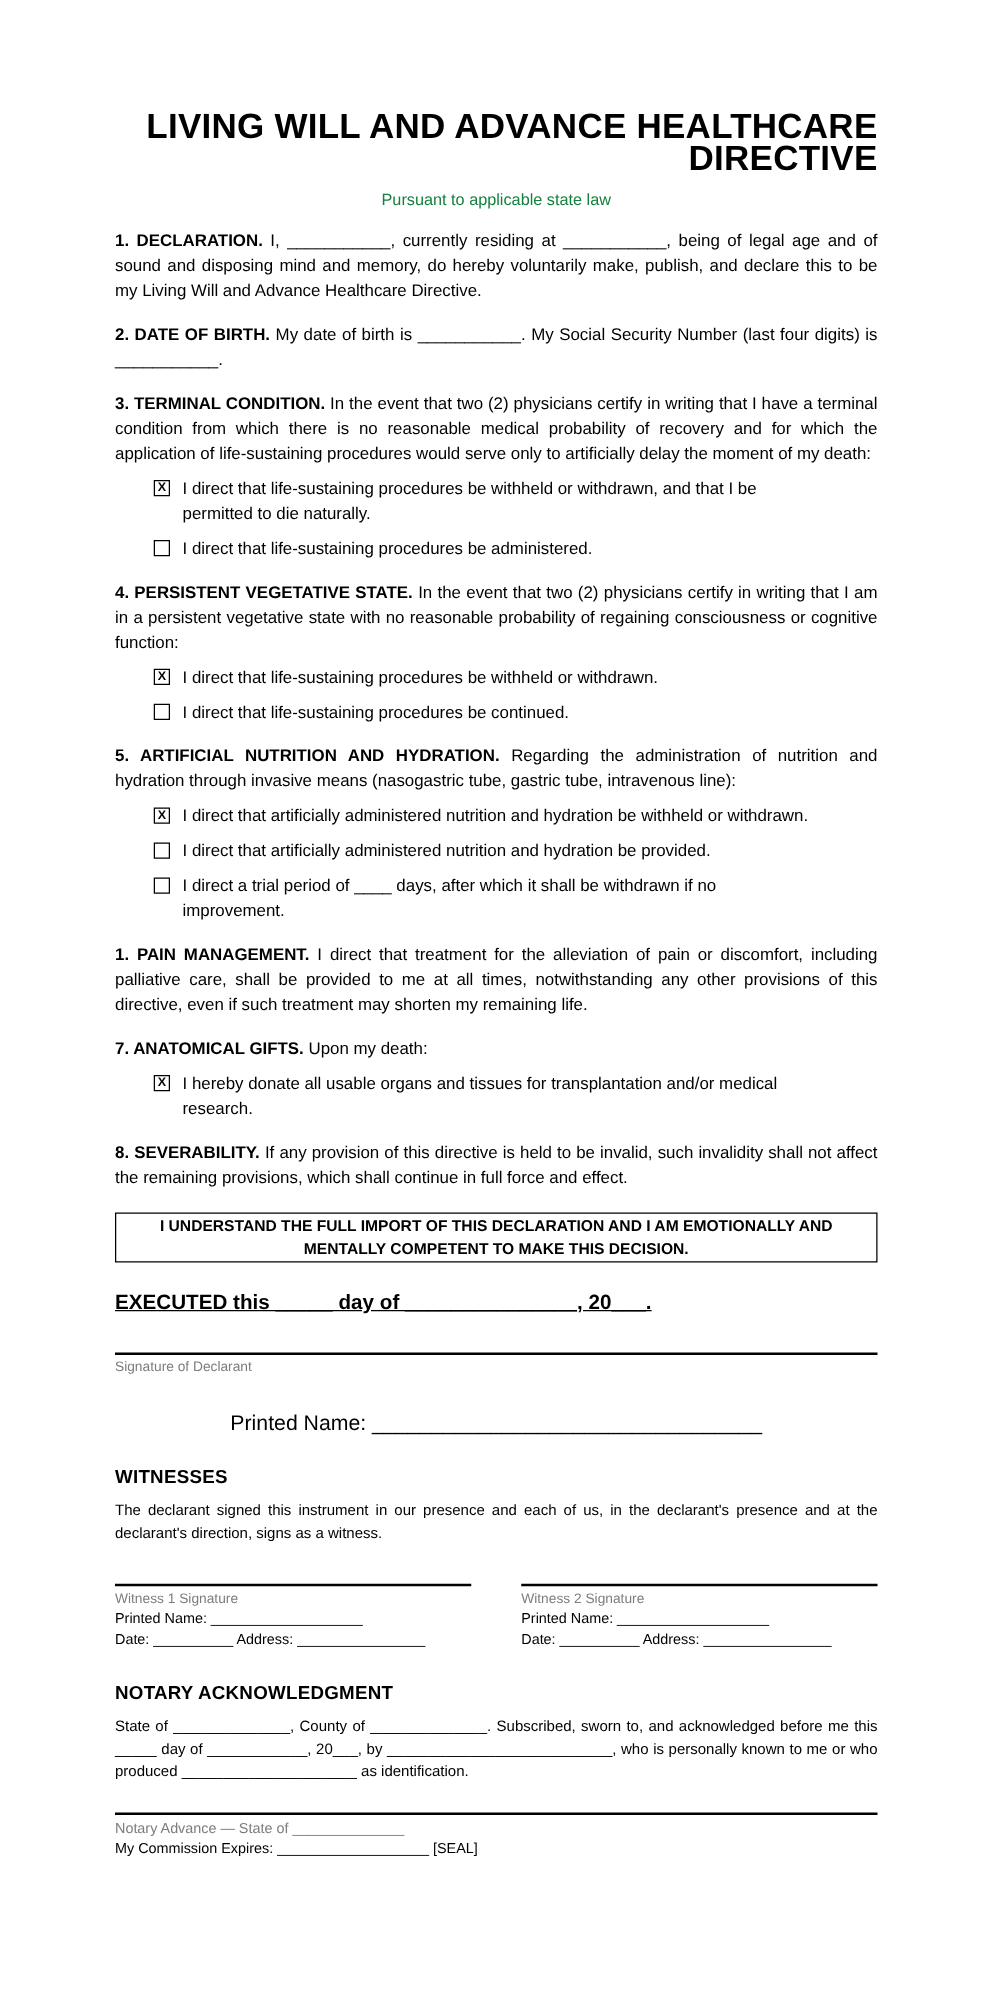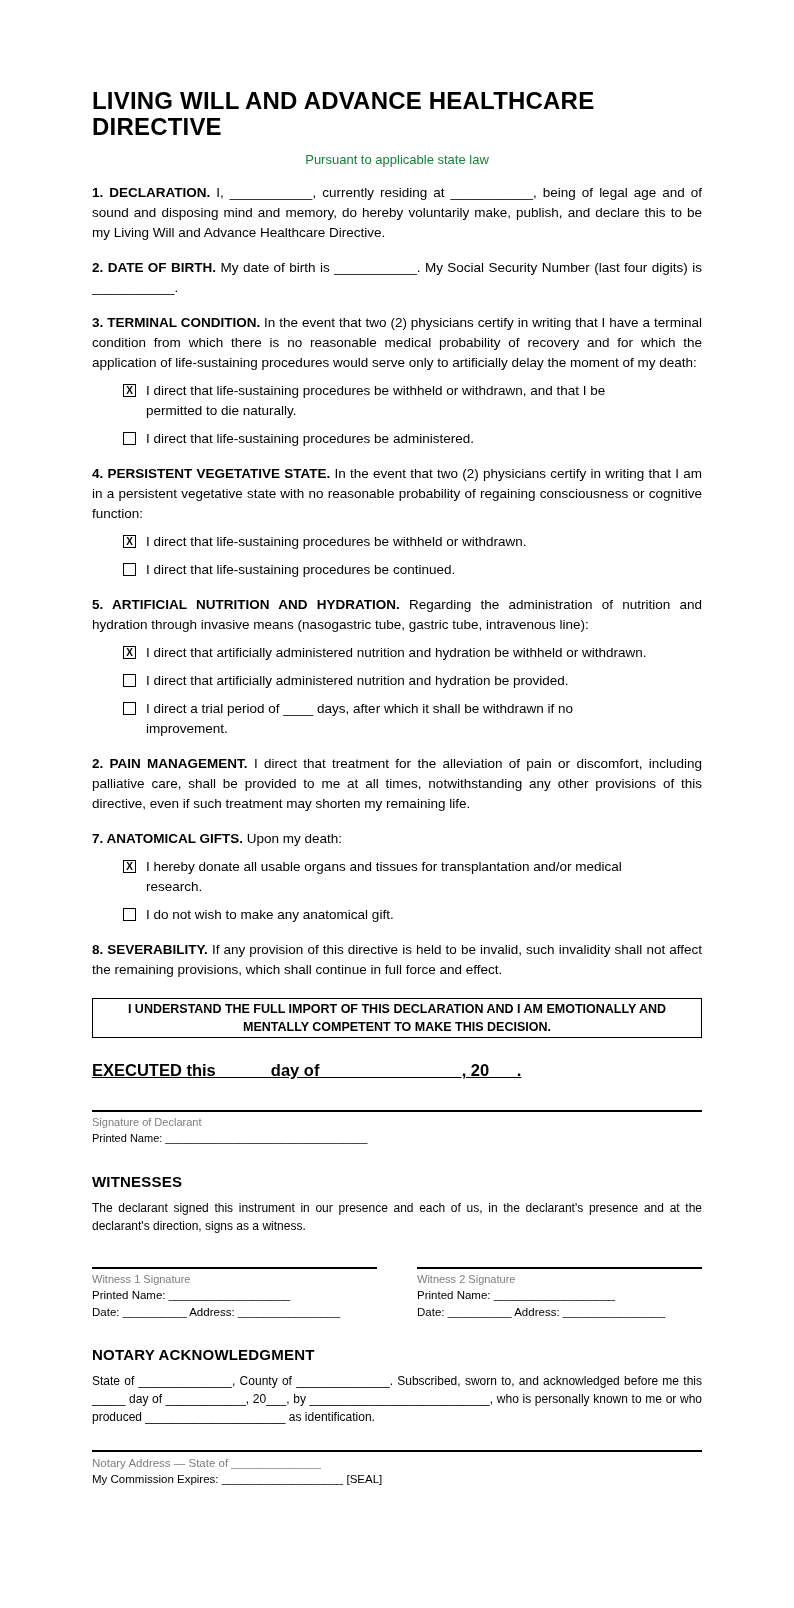--- a/index.html
+++ b/index.html
@@ -5,21 +5,21 @@
   * { margin: 0; padding: 0; box-sizing: border-box; }
   html, body { background: #ffffff; }
   body {
     width: 794px; height: 1608px; overflow: hidden;
     font-family: "Liberation Sans", sans-serif;
     color: #000;
   }
   .page { padding: 88px 92px 0 92px; }
 
   .doc-title {
-    font-size: 24px; font-weight: bold; text-align: left;
+    font-size: 28px; font-weight: bold; text-align: right;
     letter-spacing: 0.2px; line-height: 26px;
   }
   .doc-subtitle {
     margin-top: 12px; font-size: 13px; line-height: 16px;
     text-align: center; color: #15803d;
   }
 
   p.clause {
     margin-top: 15px; font-size: 13.5px; line-height: 20px;
     text-align: justify;
@@ -44,21 +44,21 @@
     padding: 1px 14px; text-align: center;
     font-size: 12.5px; font-weight: bold; line-height: 18px;
   }
 
   .executed-line {
     margin-top: 22px; font-size: 16.5px; font-weight: bold; line-height: 20px; text-decoration: underline;
   }
 
   .sig-rule { margin-top: 30px; border-top: 2px solid #000; height: 0; }
   .sig-label { margin-top: 4px; font-size: 11px; color: #7d7d7d; line-height: 13px; }
-  .printed-name { margin-top: 1px; font-size: 11px; line-height: 17px; }
+  .printed-name { margin-top: 29px; font-size: 17px; line-height: 17px; text-align: center; }
 
   .section-heading {
     margin-top: 26px; font-size: 15px; font-weight: bold; line-height: 18px;
     letter-spacing: 0.2px;
   }
   .small-para {
     margin-top: 8px; font-size: 12px; line-height: 18px; text-align: justify;
   }
 
   .witness-cols { display: flex; gap: 40px; margin-top: 32px; }
@@ -126,35 +126,31 @@
   <div class="option">
     <span class="cbox"></span>
     <span class="opt-text">I direct that artificially administered nutrition and hydration be provided.</span>
   </div>
   <div class="option">
     <span class="cbox"></span>
     <span class="opt-text">I direct a trial period of ____ days, after which it shall be withdrawn if no improvement.</span>
   </div>
 
   <p class="clause">
-    <span class="lbl">2. PAIN MANAGEMENT.</span>
+    <span class="lbl">1. PAIN MANAGEMENT.</span>
     <span>I direct that treatment for the alleviation of pain or discomfort, including palliative care, shall be provided to me at all times, notwithstanding any other provisions of this directive, even if such treatment may shorten my remaining life.</span>
   </p>
 
   <p class="clause">
     <span class="lbl">7. ANATOMICAL GIFTS.</span>
     <span>Upon my death:</span>
   </p>
   <div class="option">
     <span class="cbox">X</span>
     <span class="opt-text">I hereby donate all usable organs and tissues for transplantation and/or medical research.</span>
-  </div>
-  <div class="option">
-    <span class="cbox"></span>
-    <span class="opt-text">I do not wish to make any anatomical gift.</span>
   </div>
 
   <p class="clause">
     <span class="lbl">8. SEVERABILITY.</span>
     <span>If any provision of this directive is held to be invalid, such invalidity shall not affect the remaining provisions, which shall continue in full force and effect.</span>
   </p>
 
   <div class="competency-box">I UNDERSTAND THE FULL IMPORT OF THIS DECLARATION AND I AM EMOTIONALLY AND MENTALLY COMPETENT TO MAKE THIS DECISION.</div>
 
   <div class="executed-line">EXECUTED this _____ day of _______________, 20___.</div>
@@ -179,17 +175,17 @@
       <div class="w-line">Printed Name: ___________________</div>
       <div class="w-line">Date: __________ Address: ________________</div>
     </div>
   </div>
 
   <div class="section-heading">NOTARY ACKNOWLEDGMENT</div>
   <p class="small-para">State of ______________, County of ______________. Subscribed, sworn to, and acknowledged before me this _____ day of ____________, 20___, by ___________________________, who is personally known to me or who produced _____________________ as identification.</p>
 
   <div class="notary-sig">
     <div class="sig-rule" style="margin-top:0;"></div>
-    <div class="n-gray">Notary Address — State of ______________</div>
+    <div class="n-gray">Notary Advance — State of ______________</div>
     <div class="n-black">My Commission Expires: ___________________ [SEAL]</div>
   </div>
 
 </div>
 
 </body></html>

